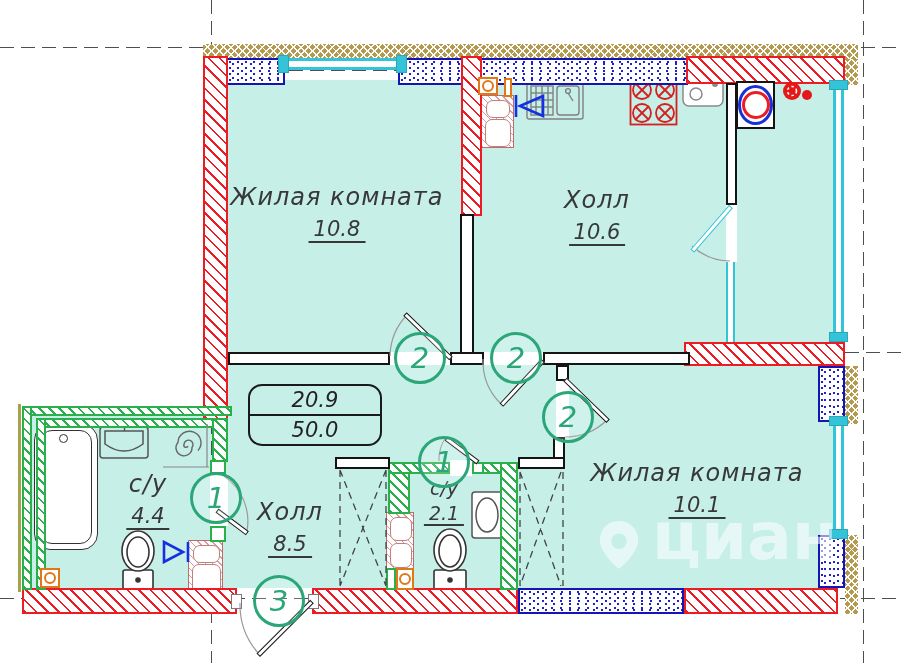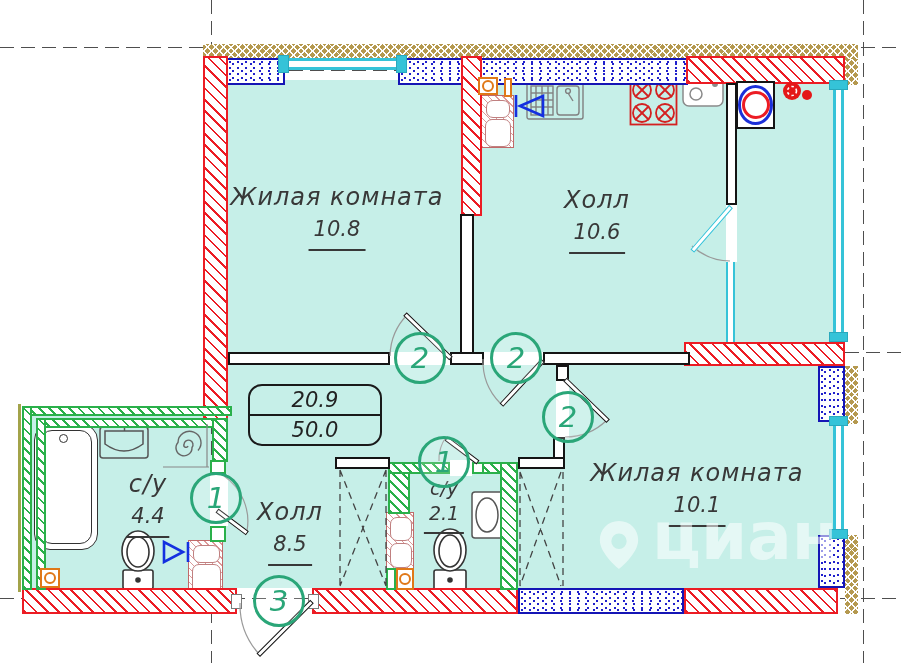--- a/index.html
+++ b/index.html
@@ -41,21 +41,21 @@
   .vent-box{background:#fff;border:2.5px solid #e07818;display:flex;align-items:center;justify-content:center;}
   .vent-box .c{width:8px;height:8px;border:2.5px solid #e07818;border-radius:50%;}
   .orange-bar{background:#fff;border:2.5px solid #e07818;}
   .marker{position:absolute;width:46px;height:46px;border:3.5px solid #2aa678;border-radius:50%;
     color:#2aa678;font-style:italic;font-size:29px;display:flex;align-items:center;justify-content:center;
     background:rgba(255,255,255,.18);z-index:7;}
   .room-label{position:absolute;transform:translateX(-50%);text-align:center;color:#383838;
     font-style:italic;z-index:6;white-space:nowrap;}
   .rname{font-size:24px;letter-spacing:1px;}
   .rarea{margin-top:6px;font-size:21px;}
-  .rarea span{border-bottom:2px solid #383838;padding:0 5px 8px;}
+  .rarea span{border-bottom:2px solid #383838;padding:0 5px 0;}
   .small .rname{font-size:19px;letter-spacing:0;}
   .small .rarea{font-size:19px;margin-top:3px;}
   .info-table{position:absolute;left:248px;top:384px;width:130px;height:58px;border:2px solid #1a1a1a;
     border-radius:14px;display:flex;z-index:6;color:#222;font-style:italic;}
   .it-left{width:44px;display:flex;align-items:center;justify-content:center;font-size:25px;
     border-right:2px solid #1a1a1a;}
   .it-right{flex:1;display:flex;flex-direction:column;font-size:21px;}
   .it-top,.it-bottom{flex:1;display:flex;align-items:center;justify-content:center;}
   .it-top{border-bottom:2px solid #1a1a1a;}
   .watermark{position:absolute;left:596px;top:498px;display:flex;align-items:flex-end;gap:10px;z-index:8;

